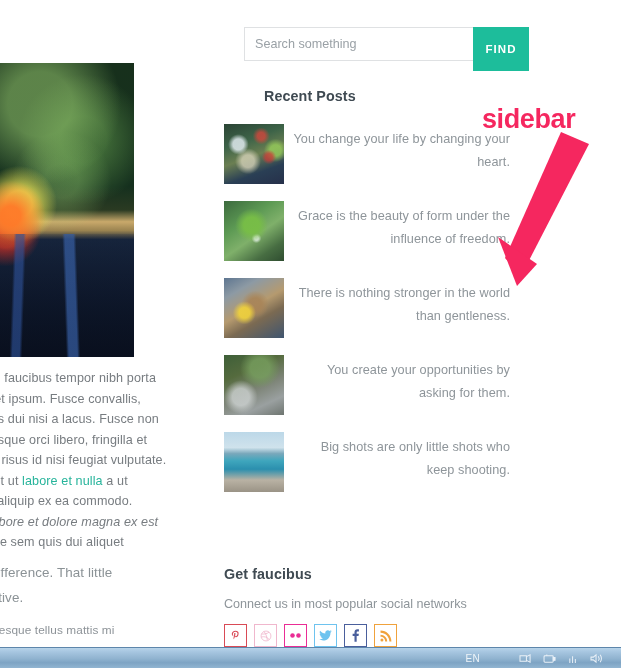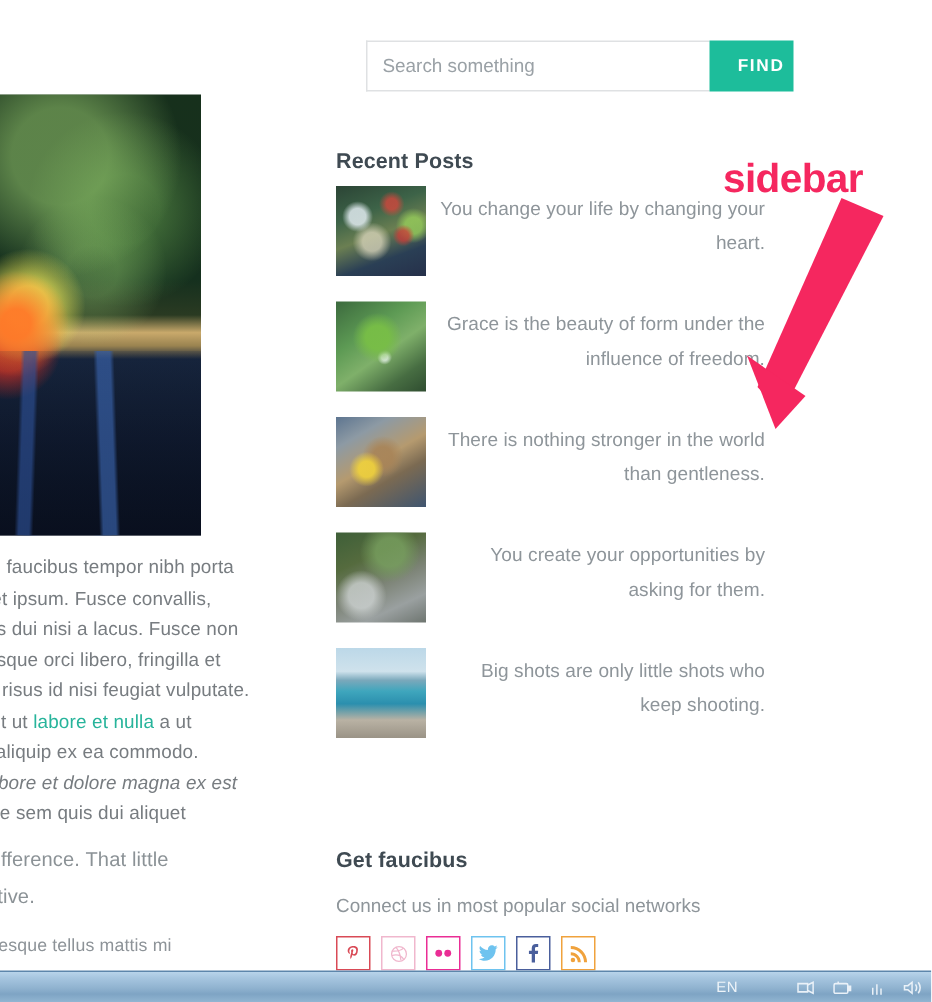--- a/index.html
+++ b/index.html
@@ -52,31 +52,30 @@
 
   
   #search-row{position:absolute;left:0;top:27px;width:285px;height:34px;display:flex;padding-left:20px;}
   #search-input{
     flex:1;height:34px;box-sizing:border-box;border:1px solid #dfe1e3;border-right:none;
     background:#fff;padding:0 10px;font-size:12.6px;color:#5a6268;
     font-family:"Liberation Sans", sans-serif;outline:none;
   }
   #search-input::placeholder{color:#9aa1a6;}
   #find-btn{
-    width:56px;height:34px;border:none;background:#1dbd9b;color:#fff;
+    width:56px;height:44px;border:none;background:#1dbd9b;color:#fff;
     font-size:11.5px;font-weight:bold;letter-spacing:1.1px;cursor:pointer;
     font-family:"Liberation Sans", sans-serif;
-    text-align:right;
   }
 
   .widget-title{
     position:absolute;left:0;color:#3f4a52;font-size:14.3px;font-weight:bold;
     letter-spacing:.1px;
   }
-  #recent-title{top:100px;}
+  #recent-title{top:88px;margin-left:40px;}
   #connected-title{top:566px;}
 
   
   #posts{position:absolute;left:0;top:124px;width:287px;}
   .post{position:relative;height:65px;margin-bottom:12px;text-align:right;}
   .post-thumb{
     position:absolute;left:0;top:0;width:60px;height:60px;background:#8a8a8a;
     background-size:cover;
   }
   .post-text{
@@ -141,21 +140,21 @@
     font-family:"Liberation Sans", sans-serif;
   }
 
   
   #taskbar{
     position:absolute;left:0;top:647px;width:621px;height:21px;
     background:linear-gradient(180deg,#b8d4ea 0%,#a7c6e0 18%,#8fb2cf 52%,#7ea4c4 70%,#95b8d4 100%);
     border-top:1px solid #5d86ab;
     display:flex;align-items:center;justify-content:flex-end;
   }
-  #tray{display:flex;align-items:center;gap:11px;padding-right:6px;color:#f2f6fa;font-size:10px;}
+  #tray{display:flex;align-items:center;gap:11px;padding-right:18px;color:#f2f6fa;font-size:10px;}
   #tray .tray-icon{display:flex;align-items:center;}
   #tray svg{display:block;}
   #lang{font-size:10px;color:#eef4f9;letter-spacing:.3px;margin-right:28px;}
 </style>
 </head>
 <body>
 
 <div id="screen">
 
   <div id="page">

